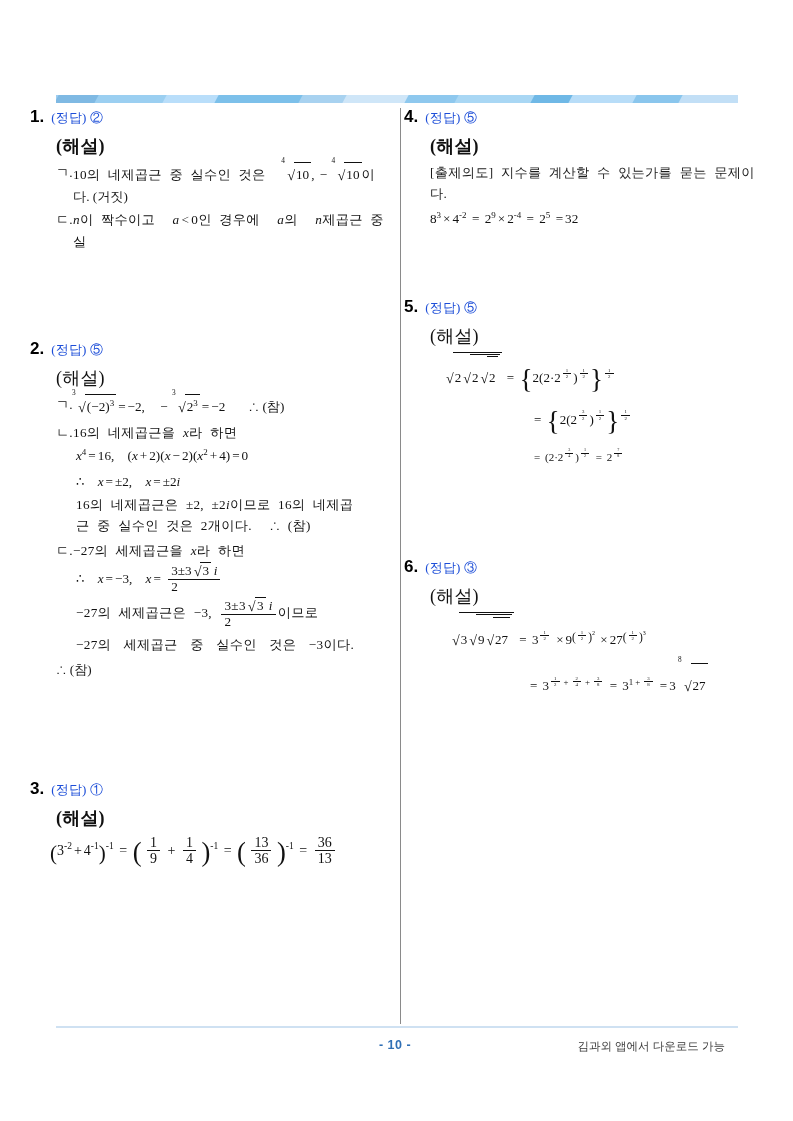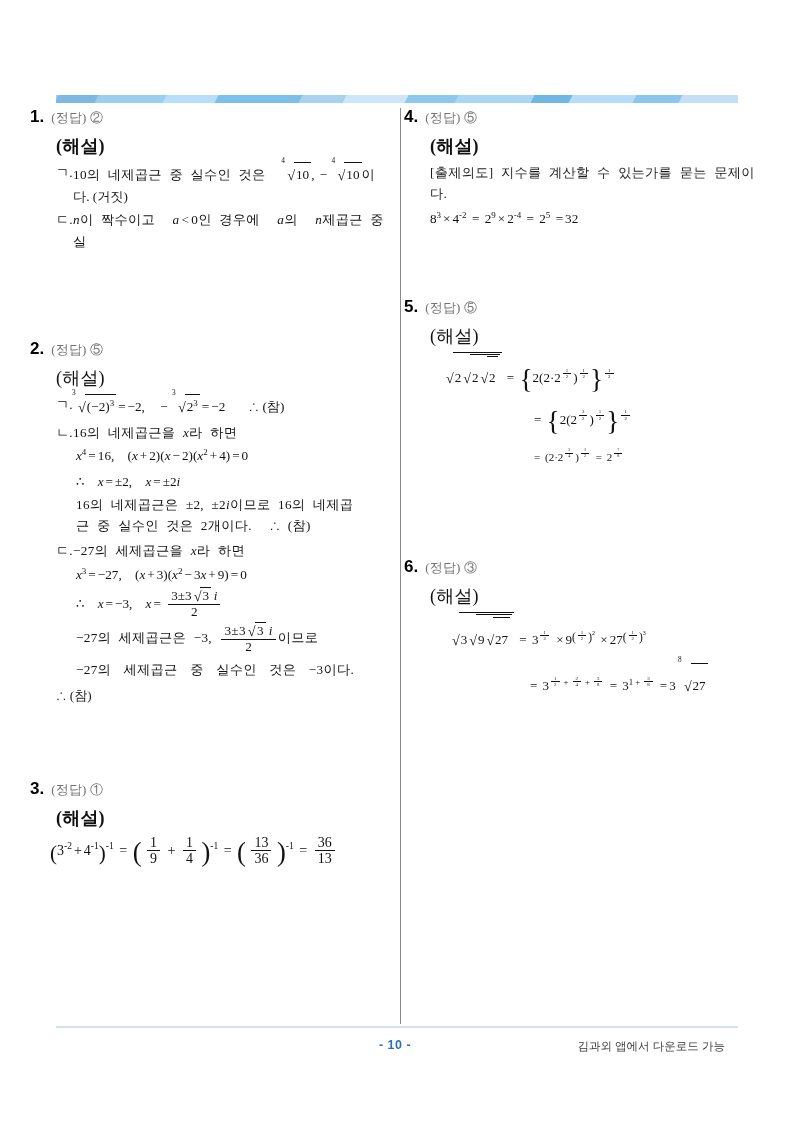--- a/index.html
+++ b/index.html
@@ -91,21 +91,21 @@
   }
   .prob-num {
     font-family: "Liberation Sans", sans-serif;
     font-weight: bold;
     font-size: 17px;
     color: #000;
     line-height: 1;
   }
   .answer-line {
     font-size: 13px;
-    color: #737373;
+    color: #1d4ed8;
     letter-spacing: 0.2px;
   }
   .sol-label {
     font-size: 18px;
     font-weight: bold;
     margin: 7px 0 4px 26px;
     letter-spacing: 0.2px;
   }
   .sol-label.light { font-weight: normal; }
 
@@ -137,21 +137,21 @@
 
   
   .mi { font-style: italic; font-family: "Liberation Serif", serif; }
   .mn { font-style: normal; }
 
   sup.ex { font-size: 0.68em; vertical-align: super; line-height: 0; }
 
   .frac {
     display: inline-block;
     vertical-align: middle;
-    text-align: center;
+    text-align: left;
     line-height: 1.12;
     margin: 0 2px;
     position: relative;
     top: -1px;
   }
   .frac .num { display: block; padding: 0 3px; }
   .frac .den { display: block; padding: 0 3px; border-top: 1px solid #111; }
   .frac.xs { font-size: 0.55em; }
 
   
@@ -282,24 +282,20 @@
       <span class="sp"></span><span>∴ (참)</span>
     </div>
 
     <div class="item" style="margin-top:4px;">
       <span class="mark">ㄷ.</span>
       <span class="txt wsp">
         <span>−27의 세제곱근을</span>
         <span class="mi">x</span><span>라 하면</span>
       </span>
     </div>
-    <div class="mathline">
-      <span class="mi">x</span><sup class="ex">3</sup><span class="op">=</span>−27,
-      <span class="sp"></span>(<span class="mi">x</span><span class="op">+</span>3)(<span class="mi">x</span><sup class="ex">2</sup><span class="op">−</span>3<span class="mi">x</span><span class="op">+</span>9)<span class="op">=</span>0
-    </div>
     <div class="mathline" style="line-height:2.6;">
       ∴ <span class="sp"></span><span class="mi">x</span><span class="op">=</span>−3,
       <span class="sp"></span><span class="mi">x</span><span class="op">=</span>
       <span class="frac">
         <span class="num">3±3<span class="rad"><span class="sym">√</span><span class="arg mn">3</span></span> <span class="mi">i</span></span>
         <span class="den">2</span>
       </span>
     </div>
     <div class="mathline wsp" style="line-height:2.6;">
       <span>−27의 세제곱근은</span>

